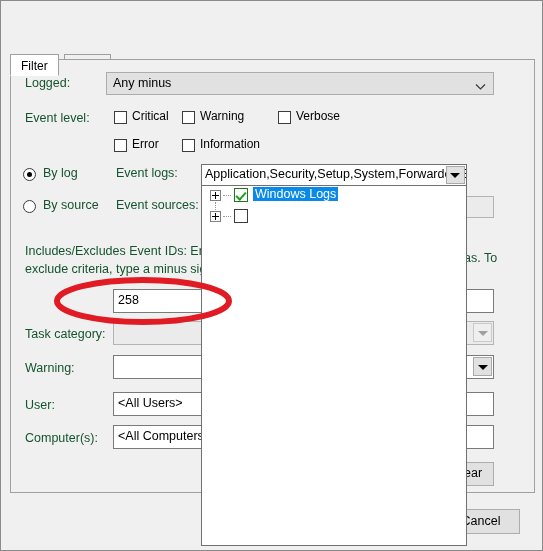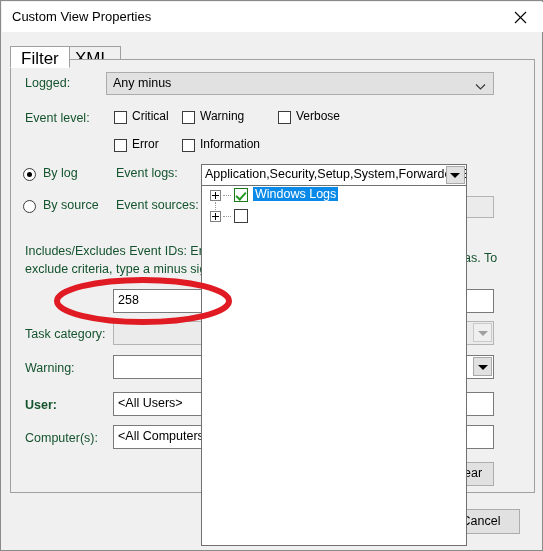--- a/index.html
+++ b/index.html
@@ -50,25 +50,25 @@
   .close-btn svg { display:block; }
 
   
   .tabstrip {
     position: absolute;
     left: 9px; top: 37px;
     width: 525px; height: 22px;
   }
   .tab {
     position: absolute;
-    top: 8px;
+    top: 16px;
     height: 22px;
     box-sizing: border-box;
     padding: 2px 10px 0 10px;
-    font-size: 17px;
+    font-size: 12px;
     line-height: 19px;
     border: 1px solid #a0a0a0;
     background: #f0f0f0;
     cursor: default;
   }
   .tab.active {
     background: #ffffff;
     border-bottom: 1px solid #ffffff;
     z-index: 3;
   }
@@ -327,31 +327,20 @@
     width: 180px; height: 50px;
     z-index: 90;
     pointer-events: none;
   }
 </style>
 </head>
 <body>
 
 <div class="dialog">
 
-  <div class="titlebar">
-    <div class="title-text">Custom View Properties</div>
-    <div class="close-btn">
-      <span>
-        <svg width="13" height="13" viewBox="0 0 13 13">
-          <line x1="1" y1="1" x2="12" y2="12" stroke="#000" stroke-width="1.1"></line>
-          <line x1="12" y1="1" x2="1" y2="12" stroke="#000" stroke-width="1.1"></line>
-        </svg>
-      </span>
-    </div>
-  </div>
 
   <div class="tabstrip">
     <div class="tab tab-filter active">
       <span>Filter</span>
     </div>
     <div class="tab tab-xml">
       <span>XML</span>
     </div>
   </div>
 
@@ -408,21 +397,21 @@
       </div>
   </div>
 
   <div class="lbl" style="left:24px; top:360px;">Warning:</div>
   <div class="fieldframe" style="left:112px; top:354px; width:381px; height:24px;">
     <div class="dropbtn" style="left:359px; top:1px;">
         <span class="tri"></span>
       </div>
   </div>
 
-  <div class="lbl" style="left:24px; top:397px;font-weight:bold;">User:</div>
+  <div class="lbl" style="left:24px; top:397px;">User:</div>
   <div class="textbox" style="left:112px; top:391px; width:381px; height:24px;"><span>&lt;All Users&gt;</span></div>
 
   <div class="lbl" style="left:24px; top:430px;">Computer(s):</div>
   <div class="textbox" style="left:112px; top:424px; width:381px; height:24px;"><span>&lt;All Computers</span></div>
 
   <div class="btn" style="left:428px; top:461px; width:65px; height:24px; text-align:left; padding-left:34px;"><span>ear</span></div>
 
   <div class="eventlogs-combo">
     <span class="val">Application,Security,Setup,System,Forwarded E</span>
     <span class="dbtn">

